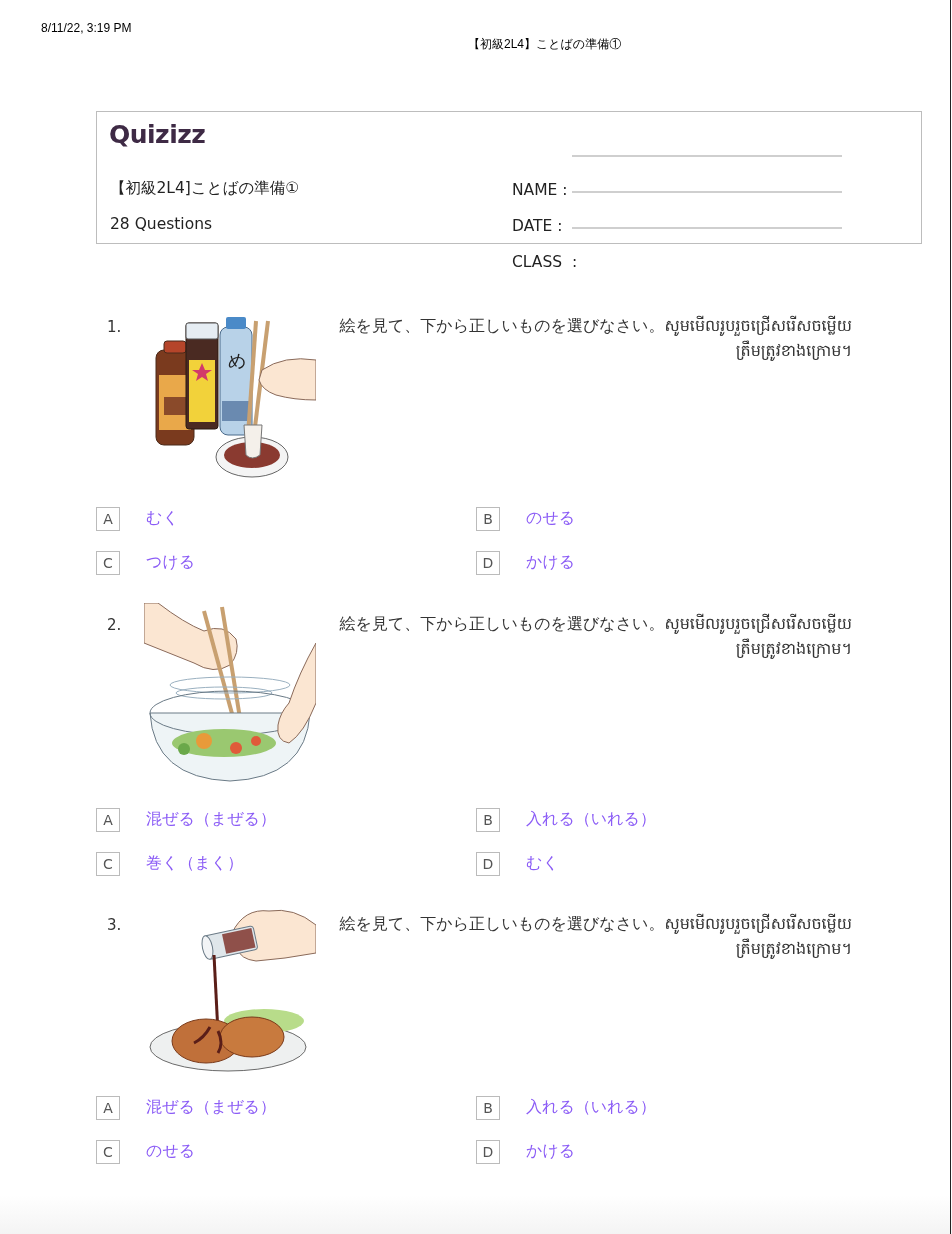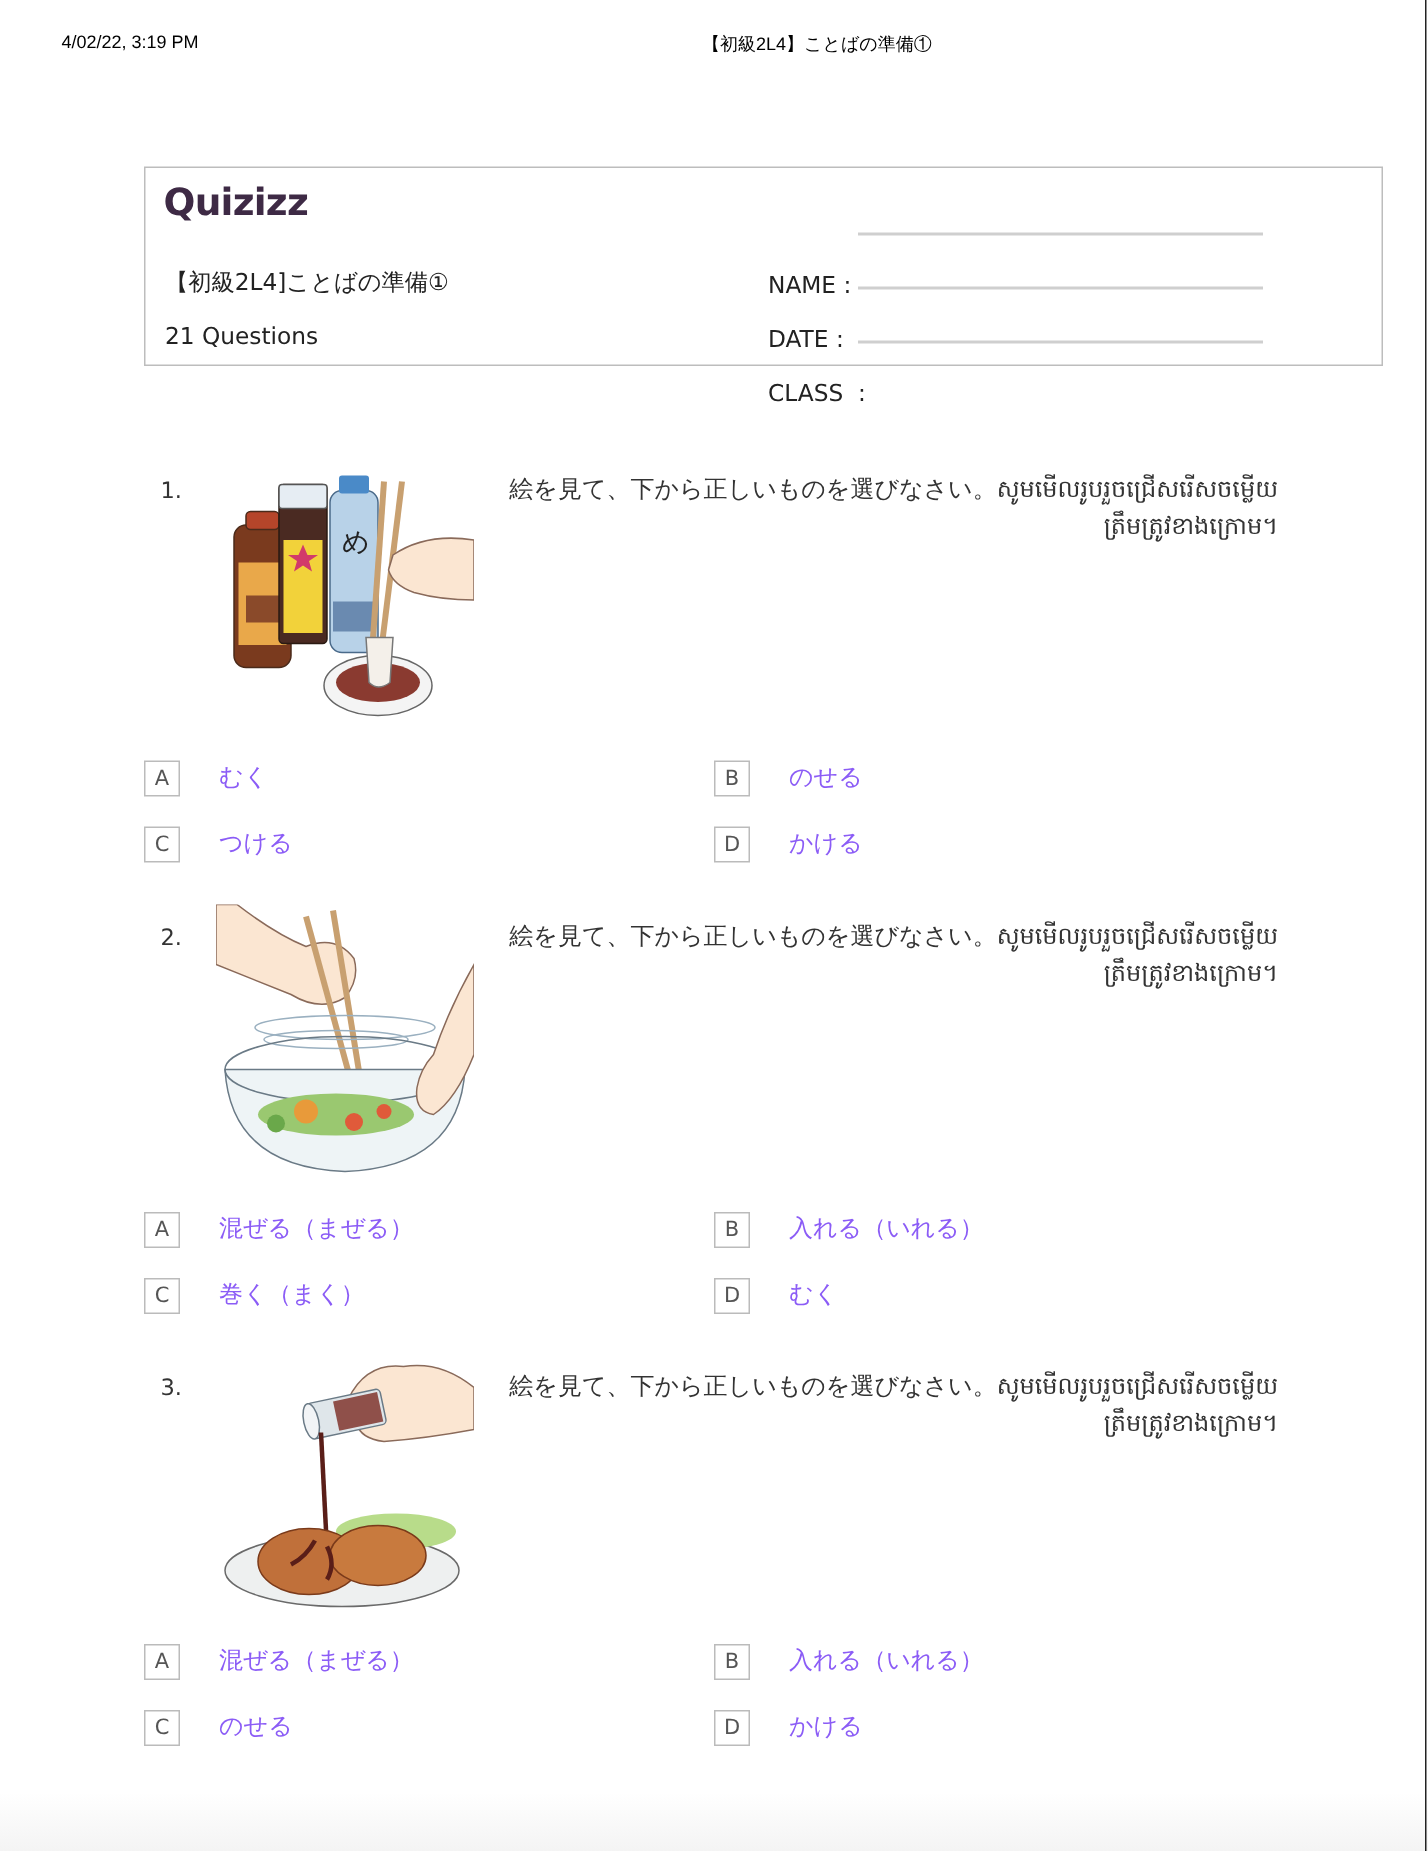--- a/index.html
+++ b/index.html
@@ -5,21 +5,21 @@
     html, body { margin: 0; padding: 0; }
     body {
       width: 952px; height: 1234px; position: relative; overflow: hidden;
       background: linear-gradient(to bottom, #ffffff 0px, #ffffff 1195px, #f4f4f4 1234px);
       font-family: "DejaVu Sans", "Liberation Sans", sans-serif;
       color: #333;
     }
     .edge-line { position: absolute; right: 1px; top: 0; width: 1px; height: 1234px; background: #222; }
     .print-header { position: absolute; top: 20px; left: 0; width: 952px; height: 20px; font-family: "Liberation Sans", sans-serif; font-size: 12px; color: #000; }
     .print-date { position: absolute; left: 41px; top: 1px; }
-    .print-title { position: absolute; left: 468px; top: 1px; }
+    .print-title { position: absolute; left: 468px; top: 16px; }
 
     .header-box { position: absolute; left: 96px; top: 111px; width: 826px; height: 133px; border: 1px solid #bdbdbd; box-sizing: border-box; }
     .logo { position: absolute; left: 12px; top: 8px; font-family: "DejaVu Sans", sans-serif; font-weight: bold; font-size: 25px; letter-spacing: -0.5px; color: #3e2a45; }
     .quiz-title { position: absolute; left: 13px; top: 66px; font-size: 15.5px; color: #222; }
     .quiz-count { position: absolute; left: 13px; top: 103px; font-size: 15.5px; color: #222; }
     .field { position: absolute; left: 415px; font-size: 15.5px; color: #222; }
     .field-label { position: absolute; left: 0; top: 0; white-space: pre; margin-top: 48px; }
     .field-line { position: absolute; left: 60px; width: 270px; height: 0; border-bottom: 2px solid #cfcfcf; top: 22px; }
 
     .question { position: absolute; left: 96px; width: 760px; }
@@ -29,28 +29,28 @@
     .option { position: absolute; height: 26px; }
     .opt-box { position: absolute; left: 0; top: 0; width: 24px; height: 24px; border: 1px solid #bbb; box-sizing: border-box; font-size: 14px; color: #555; text-align: center; line-height: 23px; background: #fff; }
     .opt-text { position: absolute; left: 50px; top: 1px; font-size: 16px; color: #8b5cf6; white-space: nowrap; }
   </style>
 </head>
 <body>
 
 <div class="edge-line"></div>
 
 <div class="print-header">
-  <span class="print-date">4/02/22, 3:19 PM</span>
+  <span class="print-date">8/11/22, 3:19 PM</span>
   <span class="print-title">【初級2L4】ことばの準備①</span>
 </div>
 
 <div class="header-box">
   <div class="logo">Quizizz</div>
   <div class="quiz-title">【初級2L4]ことばの準備①</div>
-  <div class="quiz-count">21 Questions</div>
+  <div class="quiz-count">28 Questions</div>
 
   <div class="field" style="top:21px;">
     <span class="field-label">NAME :</span>
     <span class="field-line"></span>
   </div>
   <div class="field" style="top:57px;">
     <span class="field-label">DATE :</span>
     <span class="field-line"></span>
   </div>
   <div class="field" style="top:93px;">

